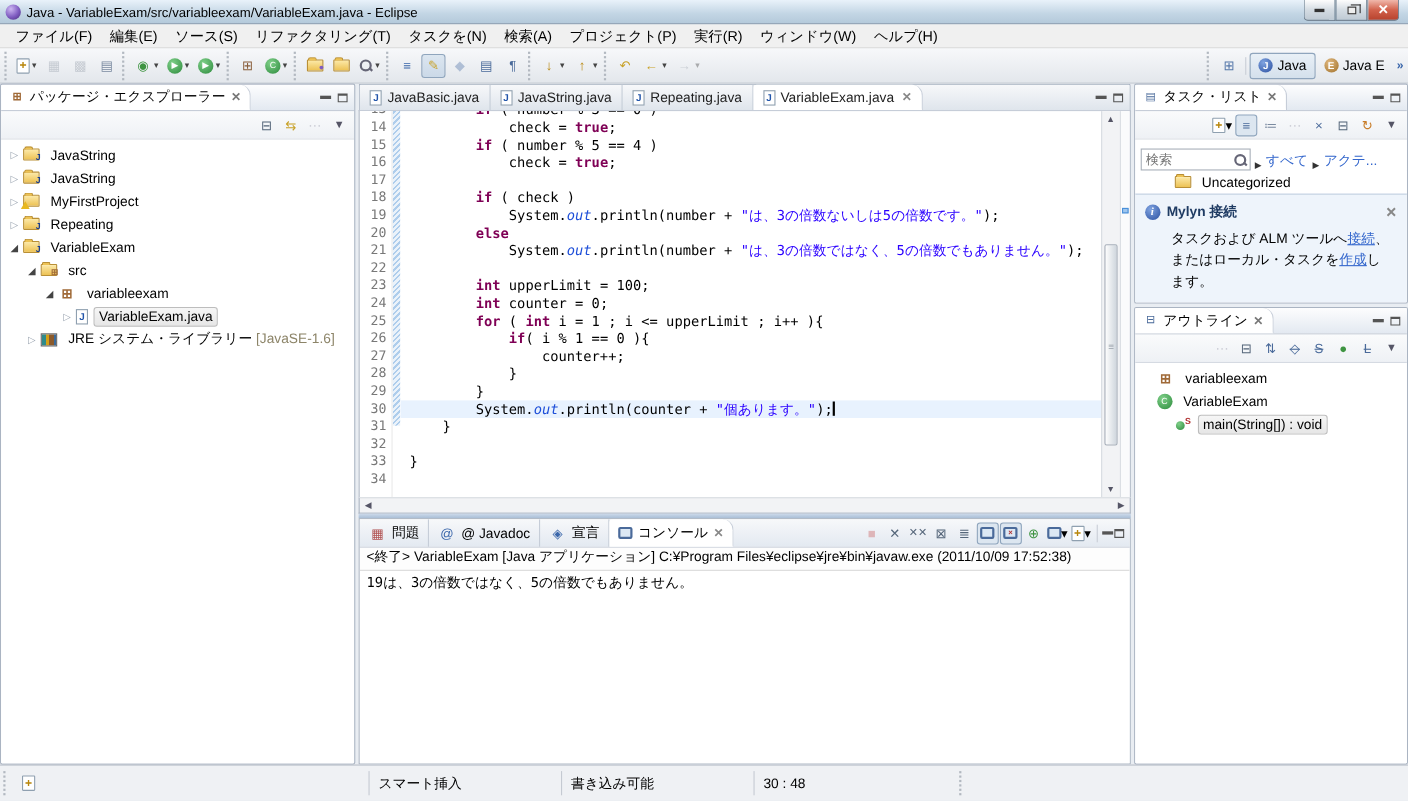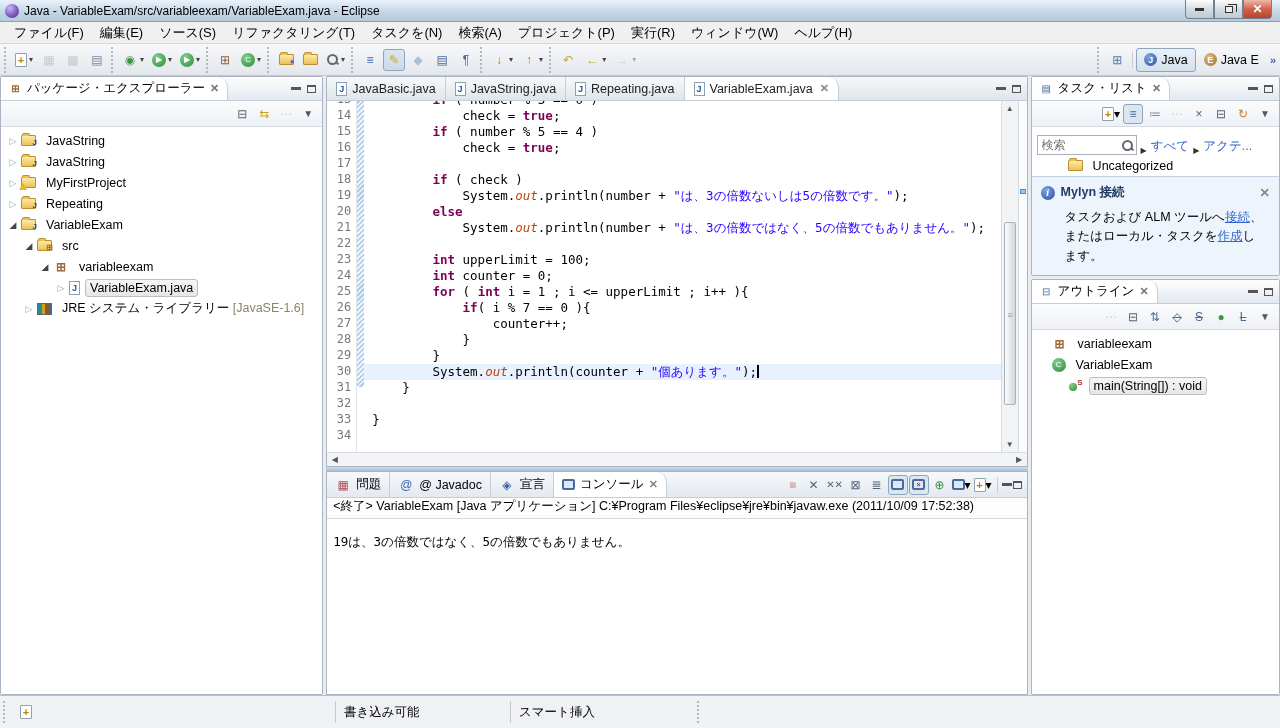--- a/index.html
+++ b/index.html
@@ -137,21 +137,21 @@
     font:12px "DejaVu Sans Mono",monospace; color:#787878; }
   .hatchcol { width:7px; background:#fff; overflow:hidden; }
   .hatch { width:7px; height:295px;
     background:repeating-linear-gradient(135deg,#aecdec 0 1.5px,#eaf2fa 1.5px 3.5px); }
   .codecol { flex:1; overflow:hidden; position:relative; }
   .cl { height:16px; line-height:16px; white-space:pre; padding-left:8px;
     font:12.5px "DejaVu Sans Mono",monospace; }
   .cl.cur { background:#e8f2fe; }
   .kw { color:#7f0055; font-weight:bold; }
   .str { color:#2a00ff; }
-  .sf { color:#c2410c; font-style:italic; }
+  .sf { color:#1d4ed8; font-style:italic; }
   .caret { display:inline-block; width:1.5px; height:13px; background:#000; vertical-align:-2px; }
   .vscroll { width:17px; background:#f2f3f5; border-left:1px solid #d8dce2; display:flex; flex-direction:column; }
   .sbtn { height:15px; display:flex; align-items:center; justify-content:center; font-size:8px; color:#556; }
   .vtrack { flex:1; position:relative; }
   .vthumb { position:absolute; left:2px; right:2px; top:33%; height:57%;
     background:linear-gradient(90deg,#fdfdfd,#cfd6dd); border:1px solid #a8b0ba; border-radius:2px; }
   .vthumb::after { content:"≡"; position:absolute; left:3px; top:48%; color:#98a0aa; font-size:9px; }
   .overview { width:9px; background:#fafbfc; border-left:1px solid #d8dce2; position:relative; }
   .ov-mark { position:absolute; left:1px; top:25%; width:6px; height:5px; background:#9fc6ee; border:1px solid #4a90d9; }
   .hscroll { height:15px; background:#f2f3f5; border:1px solid #aab4c2; border-top:1px solid #d8dce2;
@@ -164,21 +164,21 @@
   
   .console { flex:1; background:#fff; border:1px solid #aab4c2; display:flex; flex-direction:column; overflow:hidden; }
   .ctabs { height:26px; background:linear-gradient(#f7f8fa,#e3e9f1); border-bottom:1px solid #c6cdd8;
     display:flex; align-items:stretch; flex:none; }
   .ctab { display:flex; align-items:center; gap:5px; padding:0 8px; font-size:12.5px; border-right:1px solid #c6cdd8; }
   .ctab.active { background:#fff; border-radius:3px 10px 0 0; }
   .ctab .x { color:#888; font-weight:bold; font-size:11px; }
   .ctb-right { margin-left:auto; display:flex; align-items:center; gap:1px; padding-right:5px; }
   .chead { height:21px; line-height:20px; padding:0 6px; font:12.5px "Liberation Sans",sans-serif;
     border-bottom:1px solid #d8d8d8; background:#fdfdfd; white-space:nowrap; flex:none; }
-  .cout { flex:1; padding:2px 6px; font:12.5px "DejaVu Sans Mono",monospace; line-height:17px; background:#fff;margin-top:12px; }
+  .cout { flex:1; padding:2px 6px; font:12.5px "DejaVu Sans Mono",monospace; line-height:17px; background:#fff; }
 
   
   .tl-search-row { height:28px; display:flex; align-items:flex-end; gap:4px; padding:0 5px;
     background:#fff; flex:none; }
   .tl-search { width:100px; height:20px; border:1px solid #a8b0ba; padding:1px 18px 1px 4px; font-size:12px;
     background:#fff; position:relative; }
   .tl-search-wrap { position:relative; }
   .tl-search-wrap .ic-mag { position:absolute; right:3px; top:4px; }
   .tl-filter { color:#3366cc; font-size:12.5px; white-space:nowrap; }
   .tl-farrow { color:#333; font-size:8px; }
@@ -499,21 +499,21 @@
             <div class="cl"><span>            check = </span><span class="kw">true</span><span>;</span></div>
             <div class="cl"></div>
             <div class="cl"><span>        </span><span class="kw">if</span><span> ( check )</span></div>
             <div class="cl"><span>            System.</span><span class="sf">out</span><span>.println(number + </span><span class="str">"は、3の倍数ないしは5の倍数です。"</span><span>);</span></div>
             <div class="cl"><span>        </span><span class="kw">else</span></div>
             <div class="cl"><span>            System.</span><span class="sf">out</span><span>.println(number + </span><span class="str">"は、3の倍数ではなく、5の倍数でもありません。"</span><span>);</span></div>
             <div class="cl"></div>
             <div class="cl"><span>        </span><span class="kw">int</span><span> upperLimit = 100;</span></div>
             <div class="cl"><span>        </span><span class="kw">int</span><span> counter = 0;</span></div>
             <div class="cl"><span>        </span><span class="kw">for</span><span> ( </span><span class="kw">int</span><span> i = 1 ; i &lt;= upperLimit ; i++ ){</span></div>
-            <div class="cl"><span>            </span><span class="kw">if</span><span>( i % 7 == 0 ){</span></div>
+            <div class="cl"><span>            </span><span class="kw">if</span><span>( i % 1 == 0 ){</span></div>
             <div class="cl"><span>                counter++;</span></div>
             <div class="cl"><span>            }</span></div>
             <div class="cl"><span>        }</span></div>
             <div class="cl cur"><span>        System.</span><span class="sf">out</span><span>.println(counter + </span><span class="str">"個あります。"</span><span>);</span><span class="caret"></span></div>
             <div class="cl"><span>    }</span></div>
             <div class="cl"></div>
             <div class="cl"><span>}</span></div>
             <div class="cl"></div>
           </div>
         </div>
@@ -726,16 +726,17 @@
           </div>
         </div>
     </div>
   </div>
 </div>
 
 <div class="statusbar">
   <span class="sb-handle"></span>
   <span class="ic ic-doc sb-icon">+</span>
   <span class="sb-spacer"></span>
+  <span class="sb-field">スマート挿入</span>
   <span class="sb-field">書き込み可能</span>
-  <span class="sb-field">スマート挿入</span>
+  <span class="sb-field">30 : 48</span>
   <span class="sb-handle" style="margin-left:12px;"></span>
 </div>
 
 </body></html>

